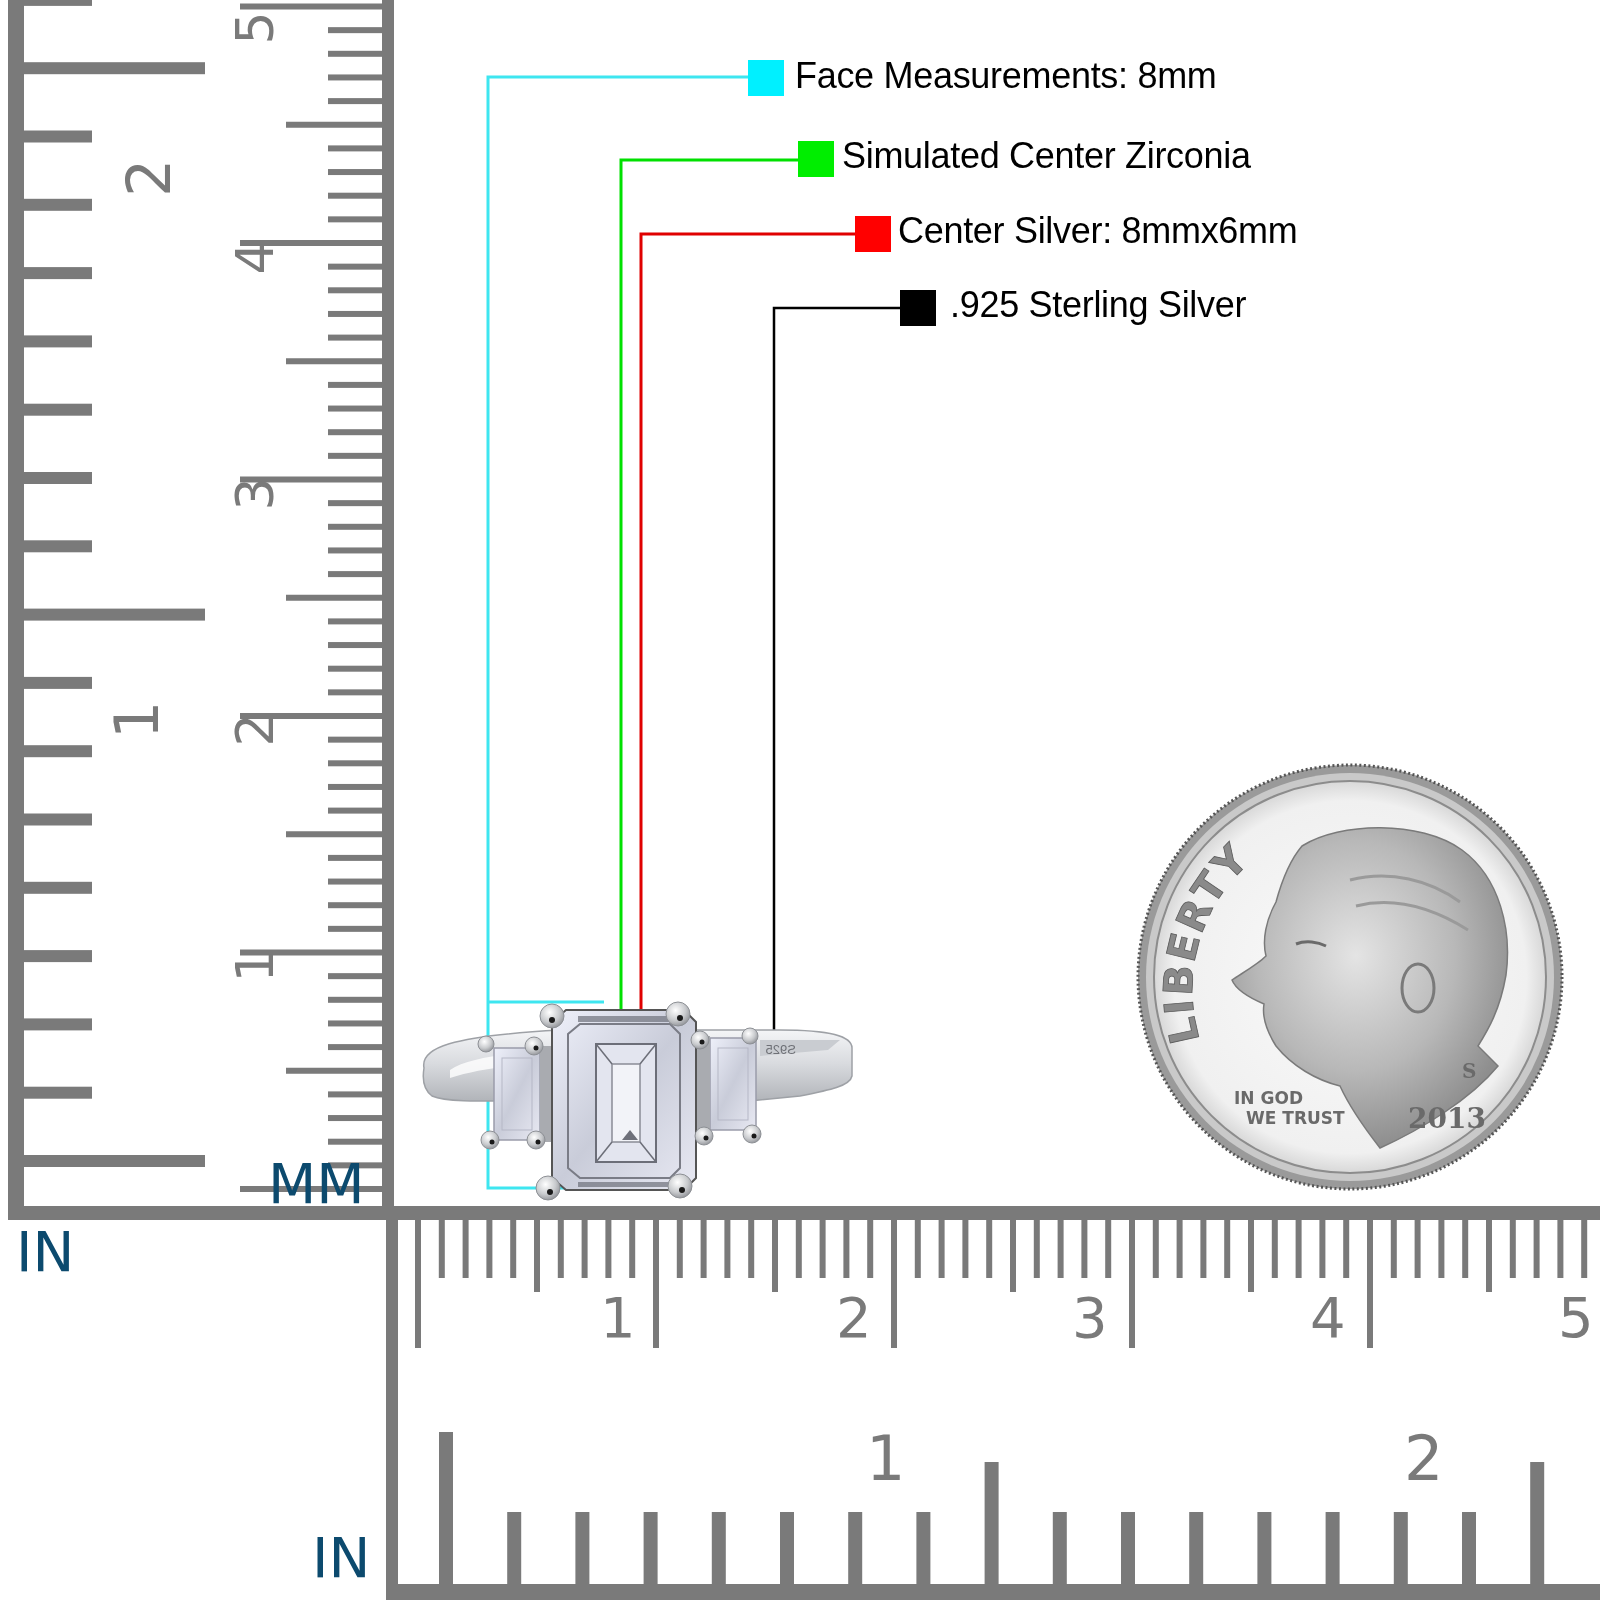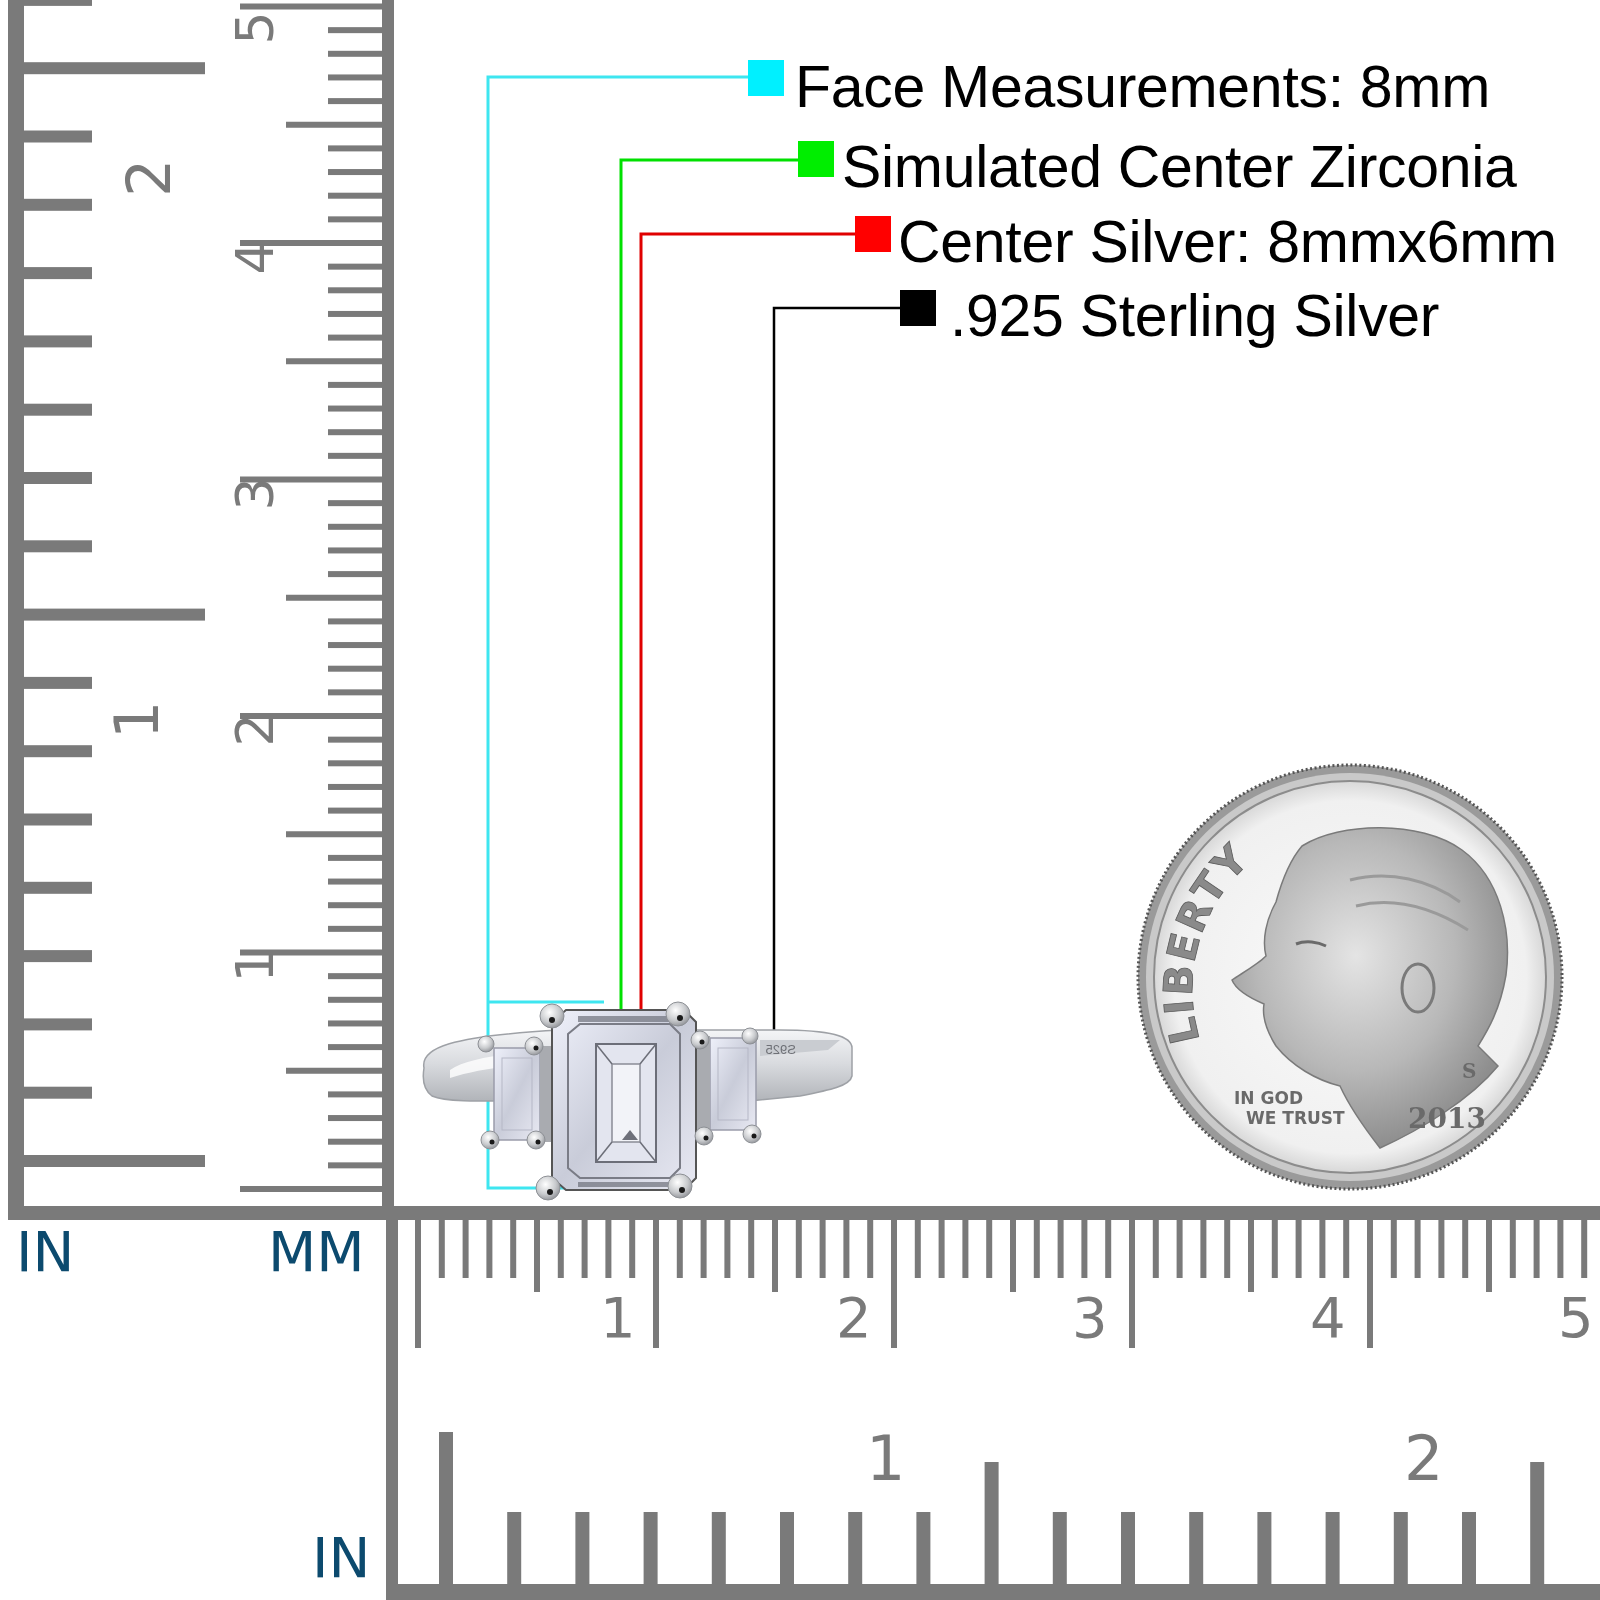--- a/index.html
+++ b/index.html
@@ -1,17 +1,17 @@
 <!DOCTYPE html>
 <html><head>
 <meta charset="utf-8">
 <style>
   html, body { margin:0; padding:0; }
   body { width:1600px; height:1600px; background:#ffffff; position:relative; overflow:hidden; font-family:"Liberation Sans", sans-serif; }
-  .legend-text { position:absolute; font-family:"Liberation Sans", sans-serif; font-size:59px; color:#000; white-space:nowrap; line-height:1; letter-spacing:-0.3px; }
+  .legend-text { position:absolute; font-family:"Liberation Sans", sans-serif; font-size:36px; color:#000; white-space:nowrap; line-height:1; letter-spacing:-0.3px; }
   .swatch { position:absolute; width:36px; height:36px; }
   .ruler-label { position:absolute; font-family:"DejaVu Sans", sans-serif; color:#0c4a6e; font-size:56px; line-height:1; }
   .num { position:absolute; font-family:"DejaVu Sans", sans-serif; color:#7a7a7a; line-height:1; }
   svg { position:absolute; left:0; top:0; }
 </style>
 </head>
 <body>
 
 <svg width="1600" height="1600">
   <g fill="#7a7a7a" stroke="none">
@@ -168,21 +168,21 @@
       <rect x="1189.2" y="1512" width="14" height="72"></rect>
       <rect x="1257.4" y="1512" width="14" height="72"></rect>
       <rect x="1325.6" y="1512" width="14" height="72"></rect>
       <rect x="1393.8000000000002" y="1512" width="14" height="72"></rect>
       <rect x="1462" y="1512" width="14" height="72"></rect>
       <rect x="1530.2" y="1462" width="14" height="122"></rect>
     </g>
 </svg>
 
 <div class="ruler-label" style="left:16px; top:1224px;">IN</div>
-<div class="ruler-label" style="left:268px; top:1224px;">MM</div>
+<div class="ruler-label" style="left:268px; top:1156px;">MM</div>
 <div class="ruler-label" style="left:312px; top:1530px;">IN</div>
 
 <div class="num" style="left:118px; top:690px; font-size:60px; transform:rotate(-90deg); transform-origin:center;">1</div>
 <div class="num" style="left:130px; top:148px; font-size:60px; transform:rotate(-90deg); transform-origin:center;">2</div>
 
 <div class="num" style="left:238px; top:940px; font-size:52px; transform:rotate(-90deg);">1</div>
 <div class="num" style="left:238px; top:704px; font-size:52px; transform:rotate(-90deg);">2</div>
 <div class="num" style="left:238px; top:468px; font-size:52px; transform:rotate(-90deg);">3</div>
 <div class="num" style="left:238px; top:232px; font-size:52px; transform:rotate(-90deg);">4</div>
 <div class="num" style="left:238px; top:2px; font-size:52px; transform:rotate(-90deg);">5</div>

